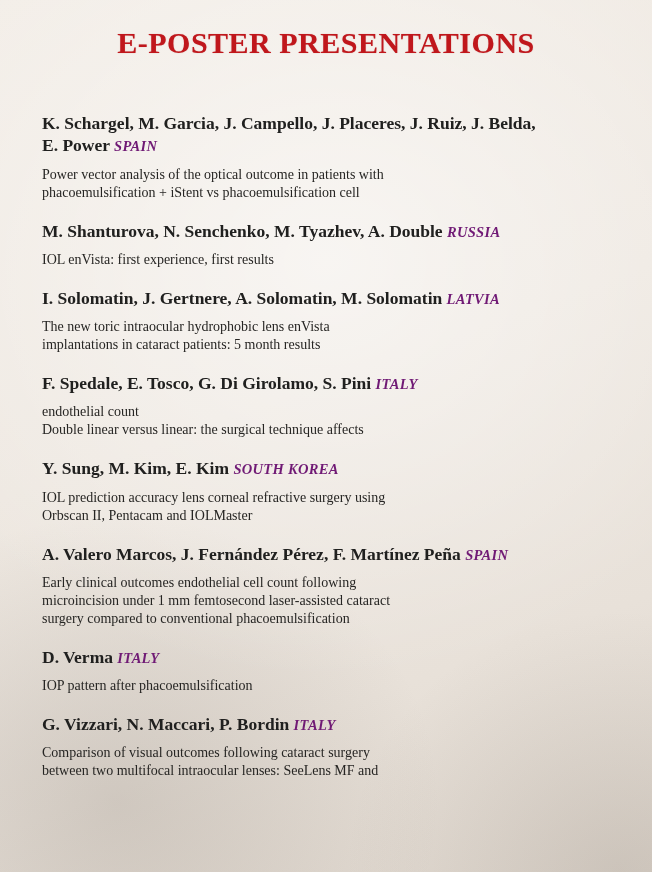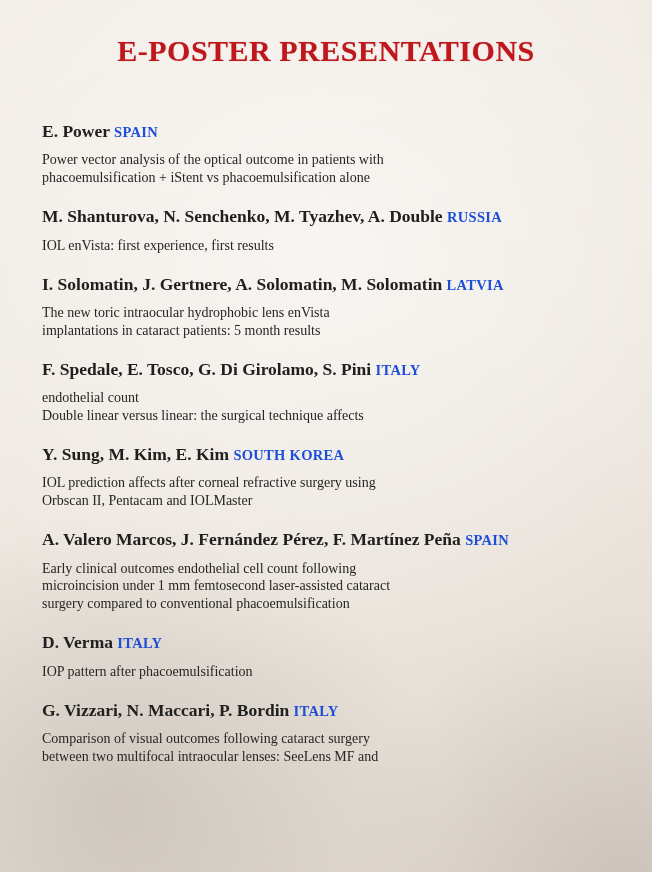--- a/index.html
+++ b/index.html
@@ -20,21 +20,21 @@
     inset: 0;
     background:
       radial-gradient(ellipse 120% 80% at 50% 30%, rgba(255,255,255,0.55) 0%, rgba(255,255,255,0.0) 60%),
       radial-gradient(ellipse 90% 60% at 18% 92%, rgba(120,110,100,0.22) 0%, rgba(120,110,100,0.0) 55%),
       radial-gradient(ellipse 70% 50% at 95% 100%, rgba(120,110,100,0.18) 0%, rgba(120,110,100,0.0) 60%),
       linear-gradient(160deg, #f3eee8 0%, #eee8e1 45%, #e8e1d9 75%, #ded6cd 100%);
   }
   .page {
     position: absolute;
     inset: 0;
-    padding: 8px 28px;
+    padding: 0 28px;
     box-sizing: border-box;
   }
   .title {
     text-align: center;
     color: #c0171c;
     font-size: 30px;
     font-weight: bold;
     letter-spacing: 0.5px;
     margin-top: 26px;
     margin-bottom: 0;
@@ -48,22 +48,23 @@
   .entry {
     margin-bottom: 18px;
   }
   .authors {
     font-weight: bold;
     font-size: 17.5px;
     color: #20201f;
     line-height: 1.28;
   }
   .authors .country {
-    color: #1d4ed8;
+    color: #701a75;
     font-weight: bold;
+    font-style: italic;
     font-size: 14.5px;
     letter-spacing: 0.3px;
   }
   .authors .cont {
     display: block;
   }
   .paper-title {
     font-size: 14px;
     color: #262523;
     line-height: 1.28;
@@ -76,26 +77,27 @@
 <div class="paper"></div>
 
 <div class="page">
 
   <div class="title">E-POSTER PRESENTATIONS</div>
 
   <div class="entries">
 
     <div class="entry">
       <div class="authors">
+        <span>K. Schargel, M. Garcia, J. Campello, J. Placeres, J. Ruiz, J. Belda,</span>
         <span class="cont"><span>E. Power</span>
         <span class="country">SPAIN</span></span>
       </div>
       <div class="paper-title">
         <div>Power vector analysis of the optical outcome in patients with</div>
-        <div>phacoemulsification + iStent vs phacoemulsification alone</div>
+        <div>phacoemulsification + iStent vs phacoemulsification cell</div>
       </div>
     </div>
 
     <div class="entry">
       <div class="authors">
         <span>M. Shanturova, N. Senchenko, M. Tyazhev, A. Double</span>
         <span class="country">RUSSIA</span>
       </div>
       <div class="paper-title">
         <div>IOL enVista: first experience, first results</div>
@@ -123,21 +125,21 @@
         <div>Double linear versus linear: the surgical technique affects</div>
       </div>
     </div>
 
     <div class="entry">
       <div class="authors">
         <span>Y. Sung, M. Kim, E. Kim</span>
         <span class="country">SOUTH KOREA</span>
       </div>
       <div class="paper-title">
-        <div>IOL prediction affects after corneal refractive surgery using</div>
+        <div>IOL prediction accuracy lens corneal refractive surgery using</div>
         <div>Orbscan II, Pentacam and IOLMaster</div>
       </div>
     </div>
 
     <div class="entry">
       <div class="authors">
         <span>A. Valero Marcos, J. Fernández Pérez, F. Martínez Peña</span>
         <span class="country">SPAIN</span>
       </div>
       <div class="paper-title">

